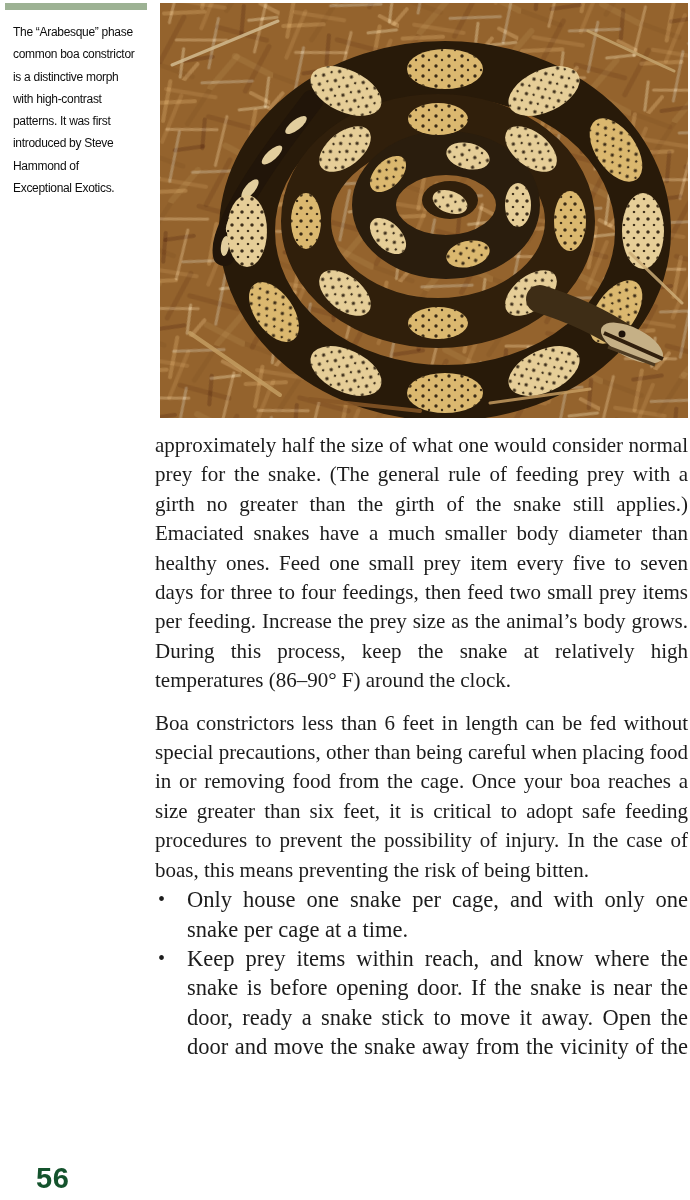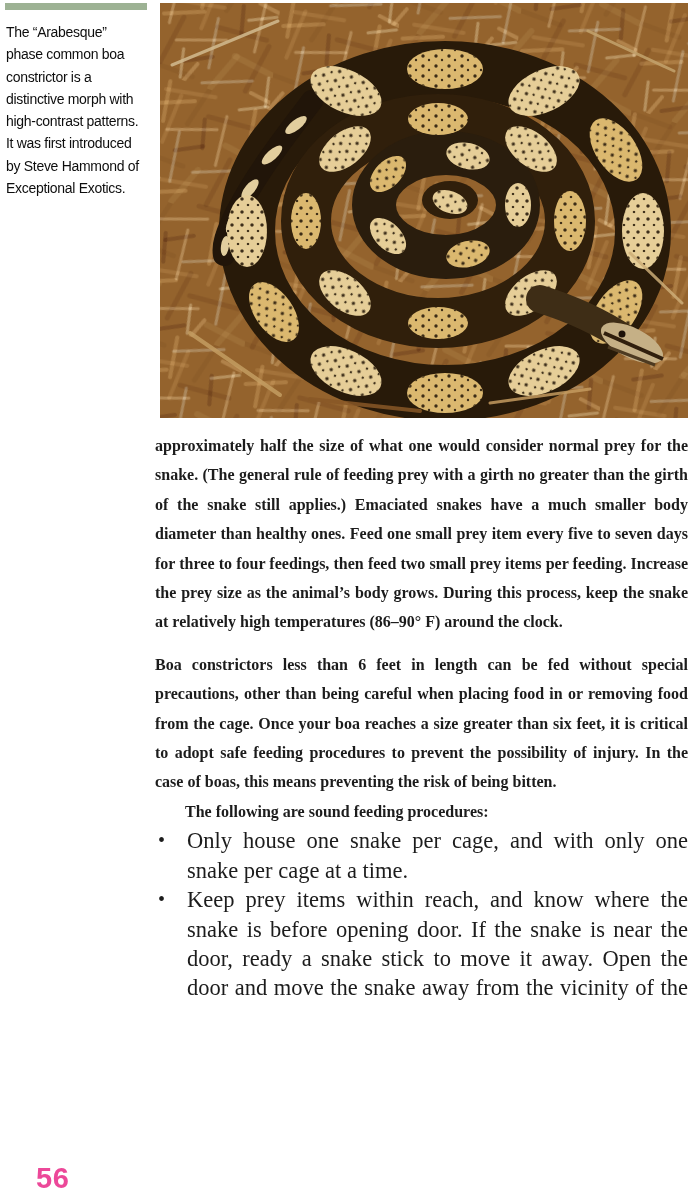--- a/index.html
+++ b/index.html
@@ -2,46 +2,46 @@
 <html><head>
 <meta charset="utf-8">
 <style>
   html,body{margin:0;padding:0;background:#ffffff;}
   .page{position:relative;width:690px;height:1200px;background:#ffffff;overflow:hidden;
         font-family:"Liberation Sans",sans-serif;}
 
   
   .caption{position:absolute;left:5px;top:3px;width:142px;}
   .caption-bar{height:7px;background:#9db294;margin:0 0 11px 0;}
-  .caption-text{margin:1px;font-size:14px;line-height:22.3px;letter-spacing:-0.3px;
+  .caption-text{margin:8px;font-size:12px;line-height:22.3px;letter-spacing:-0.3px;
                 color:#0d0d0d;font-family:"Liberation Sans",sans-serif;}
 
   
   .photo{position:absolute;left:160px;top:3px;width:528px;height:415px;margin:0;padding:0;}
   .photo svg{display:block;}
 
   
   .article{position:absolute;left:155px;top:431px;width:533px;color:#1c1c1c;}
-  .body-text{margin:0;font-family:"Liberation Serif",serif;font-size:16px;
-             line-height:29.4px;text-align:justify;color:#1c1c1c;font-weight:bold;}
+  .body-text{margin:0;font-family:"Liberation Serif",serif;font-size:21px;
+             line-height:29.4px;text-align:justify;color:#1c1c1c;}
   .para-gap{margin-bottom:13px;}
   .lead-in{text-indent:30px;}
   .article h2{margin:8px 0 4px 0;font-family:"Liberation Sans",sans-serif;font-weight:bold;
               font-size:26px;letter-spacing:-0.4px;color:#211d1e;}
   .bullets{margin:0;padding:0;list-style:none;}
   .bullets li{display:grid;grid-template-columns:32px 1fr;}
   .bullets .bullet{font-family:"Liberation Serif",serif;font-size:20px;line-height:29.4px;
                    padding-left:3px;color:#1c1c1c;}
   .bullets .bullet-text{font-family:"Liberation Serif",serif;font-size:22.5px;
                         line-height:29.4px;text-align:justify;}
   .bullets .cont{text-align-last:justify;}
 
   
   .page-number{position:absolute;left:36px;top:1162px;font-family:"Liberation Sans",sans-serif;
-               font-weight:bold;font-size:29px;letter-spacing:0.5px;color:#ec4899;}
+               font-weight:bold;font-size:29px;letter-spacing:0.5px;color:#14532d;}
 </style>
 </head>
 <body>
 
 <div class="page">
 
   <aside class="caption">
     <div class="caption-bar"></div>
     <p class="caption-text">The “Arabesque” phase common boa constrictor is a distinctive morph with high-contrast patterns. It was first introduced by Steve Hammond of Exceptional Exotics.</p>
   </aside>
@@ -144,21 +144,20 @@
       <rect width="528" height="415" fill="#7a4a20" opacity="0.07"></rect>
     </svg>
   </figure>
 
   <main class="article">
     <p class="body-text para-gap">approximately half the size of what one would consider normal prey for the snake. (The general rule of feeding prey with a girth no greater than the girth of the snake still applies.) Emaciated snakes have a much smaller body diameter than healthy ones. Feed one small prey item every five to seven days for three to four feedings, then feed two small prey items per feeding. Increase the prey size as the animal’s body grows. During this process, keep the snake at relatively high temperatures (86–90° F) around the clock.</p>
 
 
     <p class="body-text">Boa constrictors less than 6 feet in length can be fed without special precautions, other than being careful when placing food in or removing food from the cage. Once your boa reaches a size greater than six feet, it is critical to adopt safe feeding procedures to prevent the possibility of injury. In the case of boas, this means preventing the risk of being bitten.</p>
 
-    <p class="body-text lead-in">The following are sound feeding procedures:</p>
 
     <ul class="bullets">
       <li>
         <span class="bullet">•</span>
         <span class="bullet-text">Only house one snake per cage, and with only one snake per cage at a time.</span>
       </li>
       <li>
         <span class="bullet">•</span>
         <span class="bullet-text cont">Keep prey items within reach, and know where the snake is before opening door. If the snake is near the door, ready a snake stick to move it away. Open the door and move the snake away from the vicinity of the</span>
       </li>

